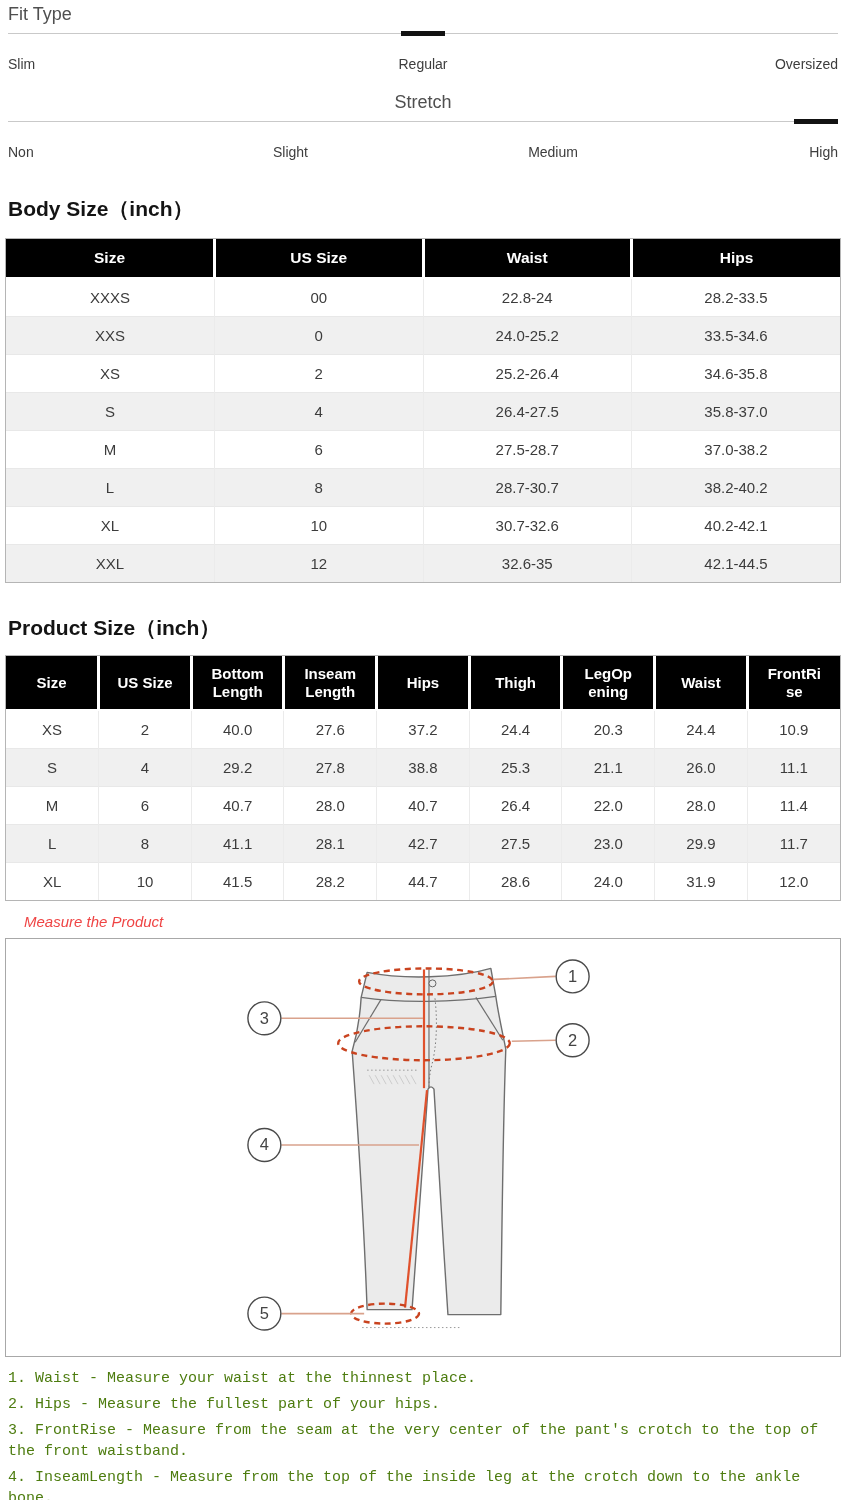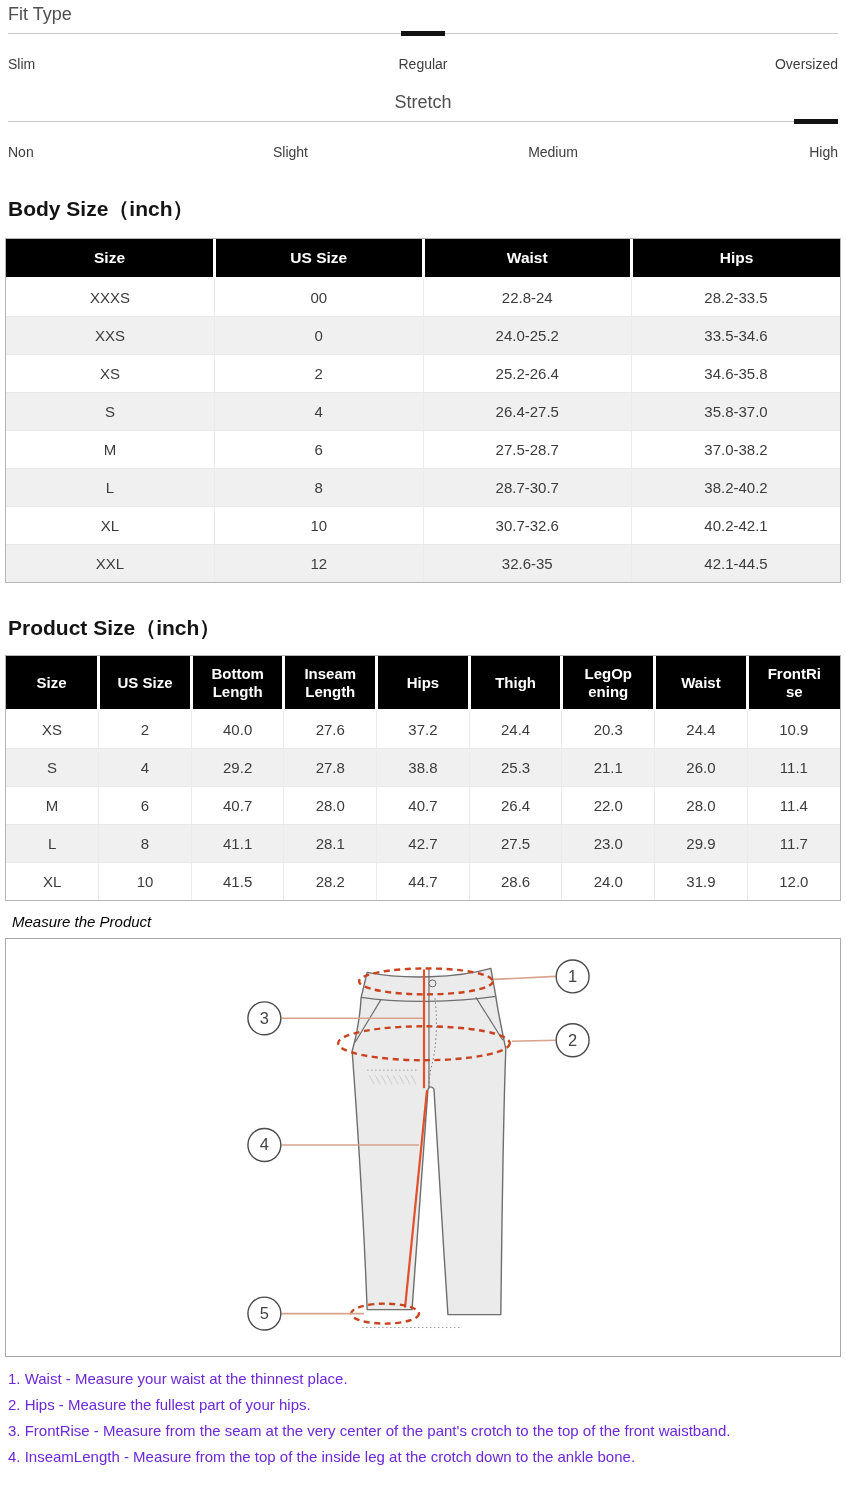--- a/index.html
+++ b/index.html
@@ -51,31 +51,31 @@
   tbody td{
     height:38px;text-align:center;vertical-align:middle;
     font-size:15px;color:#3c3c3c;padding:0 2px;
   }
   tbody td + td{border-left:1px solid #ebebeb;}
   tbody tr + tr td{border-top:1px solid #e8e8e8;}
   tbody tr:nth-child(even){background:var(--row-alt);}
 
   
   .measure-title{
-    font-size:15px;font-style:italic;color:#000000;
-    margin:12px 0 8px 4px;padding-left:3px;line-height:17px;
+    font-size:15px;font-style:italic;color:#ef4444;
+    margin:12px 0 8px 16px;padding-left:3px;line-height:17px;
   }
   .diagram-box{
     border:1px solid #a8a8a8;height:419px;position:relative;overflow:hidden;
   }
   .diagram-box svg{display:block;width:100%;height:100%;}
 
   
   .notes{margin-top:11px;padding:0 3px;}
-  .note-item{font-size:15px;color:#6d28d9;line-height:21px;margin-bottom:5px;}
+  .note-item{font-size:15px;color:#4d7c0f;line-height:21px;margin-bottom:5px;font-family:Liberation Mono, monospace;}
 </style>
 </head>
 <body>
 
 <div class="page">
 
   <section class="slider-block">
     <div class="s-label">Fit Type</div>
     <div class="track">
       <div class="track-line"></div>

